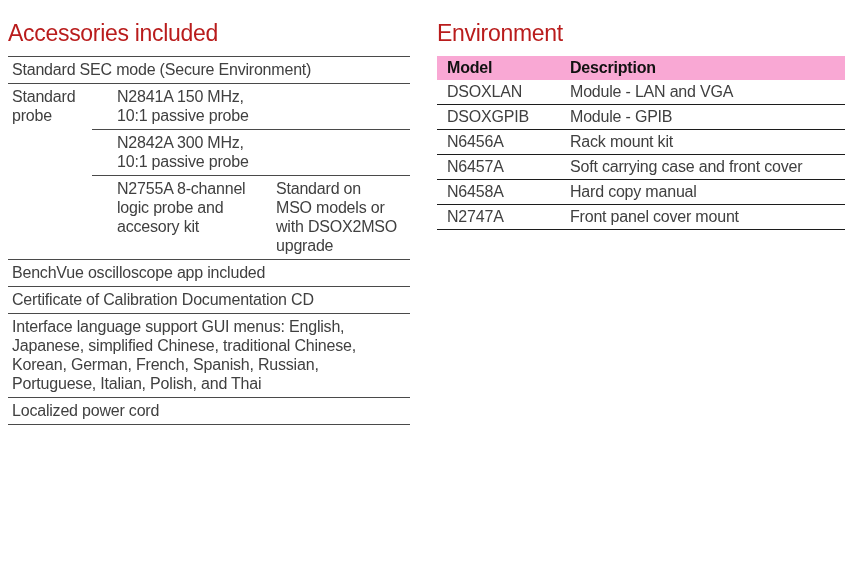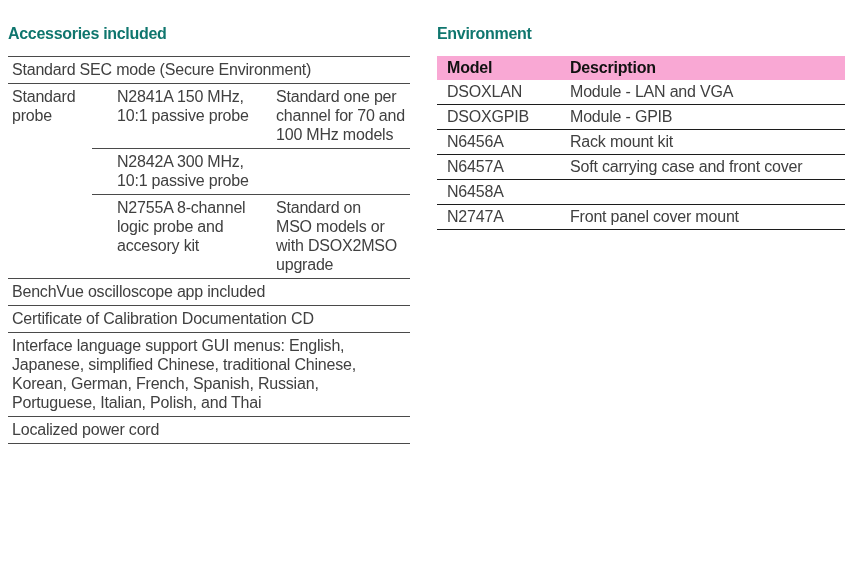--- a/index.html
+++ b/index.html
@@ -1,22 +1,22 @@
 <!DOCTYPE html>
 <html><head>
 <meta charset="utf-8">
 <style>
   html,body { margin:0; padding:0; background:#ffffff; }
   .page {
     position:relative; width:849px; height:561px; background:#ffffff;
     font-family:"Liberation Sans", sans-serif; color:#404040; overflow:hidden;
   }
   .section-title {
-    margin:0 0 9px 0; font-size:16px; font-weight:700; line-height:27px;
-    color:#0f766e; letter-spacing:-0.3px;
+    margin:0 0 9px 0; font-size:23px; font-weight:400; line-height:27px;
+    color:#b91c1c; letter-spacing:-0.3px;
   }
   
   .left-col { position:absolute; left:8px; top:20px; width:402px; }
   .ltable { border-top:1px solid #4a4a4a; font-size:16px; line-height:19px; letter-spacing:-0.2px; }
   .lrow { border-bottom:1px solid #4a4a4a; padding:3px 8px 4px 4px; }
   .pre { white-space:pre-line; }
   .probe-block { display:flex; padding:0; }
   .probe-col1 { width:84px; box-sizing:border-box; padding:3px 0 0 4px; white-space:pre-line; }
   .probe-sub { flex:1; }
   .probe-subrow { display:flex; padding:3px 0 4px 0; }
@@ -48,23 +48,20 @@
         <span>Standard SEC mode (Secure Environment)</span>
       </div>
 
       <div class="lrow probe-block">
         <div class="probe-col1">Standard
 probe</div>
         <div class="probe-sub">
           <div class="probe-subrow bordered">
             <div class="probe-model">N2841A 150 MHz,
 10:1 passive probe</div>
-            <div class="probe-note">Standard one per
-channel for 70 and
-100 MHz models</div>
           </div>
           <div class="probe-subrow bordered">
             <div class="probe-model">N2842A 300 MHz,
 10:1 passive probe</div>
           </div>
           <div class="probe-subrow">
             <div class="probe-model">N2755A 8-channel
 logic probe and
 accesory kit</div>
             <div class="probe-note">Standard on
@@ -117,20 +114,21 @@
       <div class="rrow">
         <span class="rcol-model">N6456A</span>
         <span class="rcol-desc">Rack mount kit</span>
       </div>
       <div class="rrow">
         <span class="rcol-model">N6457A</span>
         <span class="rcol-desc">Soft carrying case and front cover</span>
       </div>
       <div class="rrow">
         <span class="rcol-model">N6458A</span>
+        <span class="rcol-desc">Hard copy manual</span>
       </div>
       <div class="rrow">
         <span class="rcol-model">N2747A</span>
         <span class="rcol-desc">Front panel cover mount</span>
       </div>
 
     </div>
   </section>
 
 </div>

